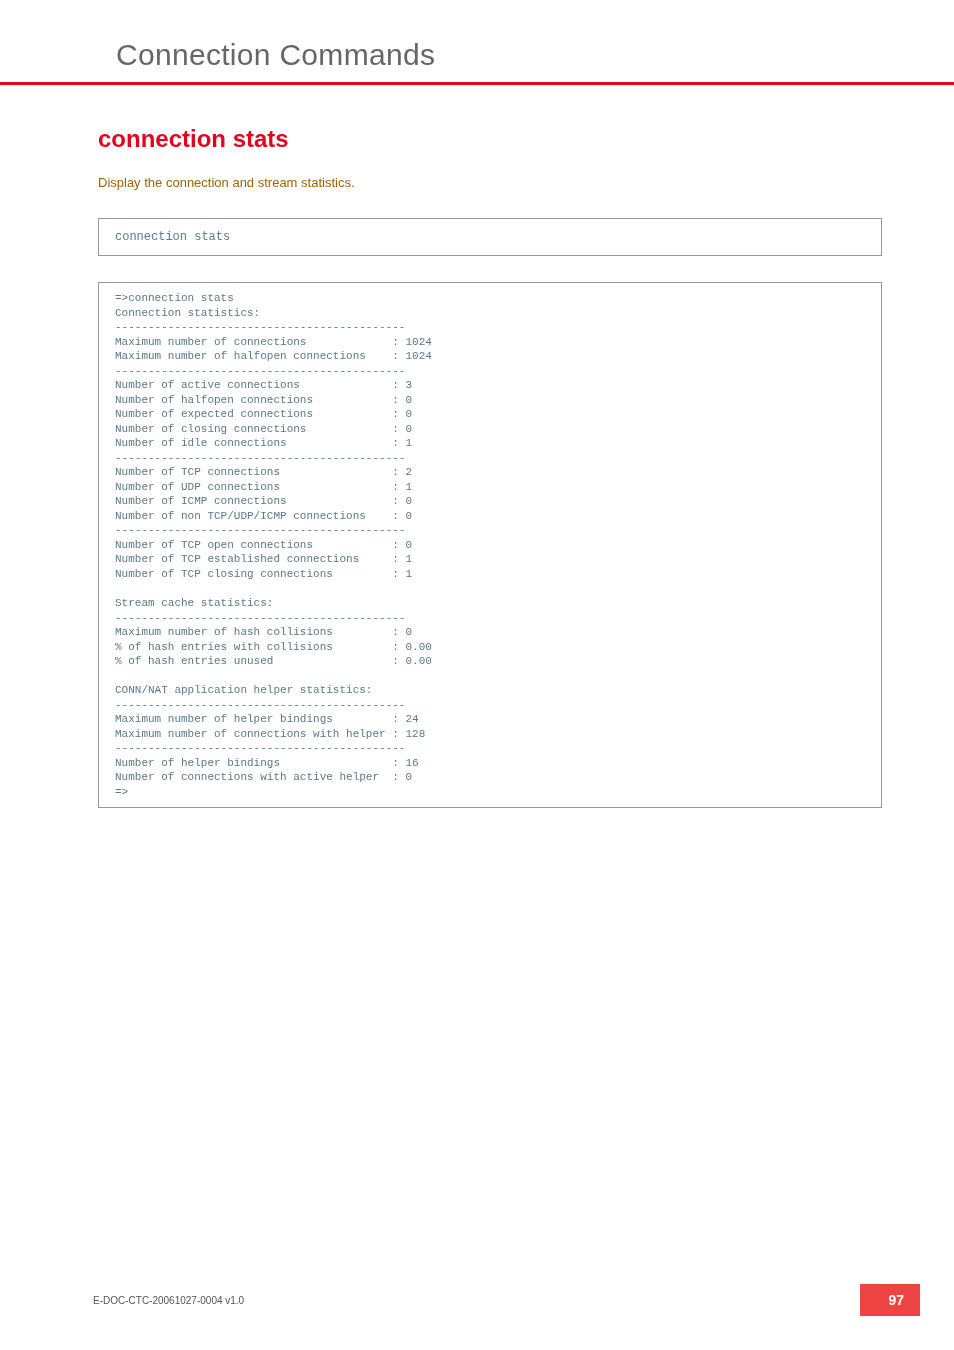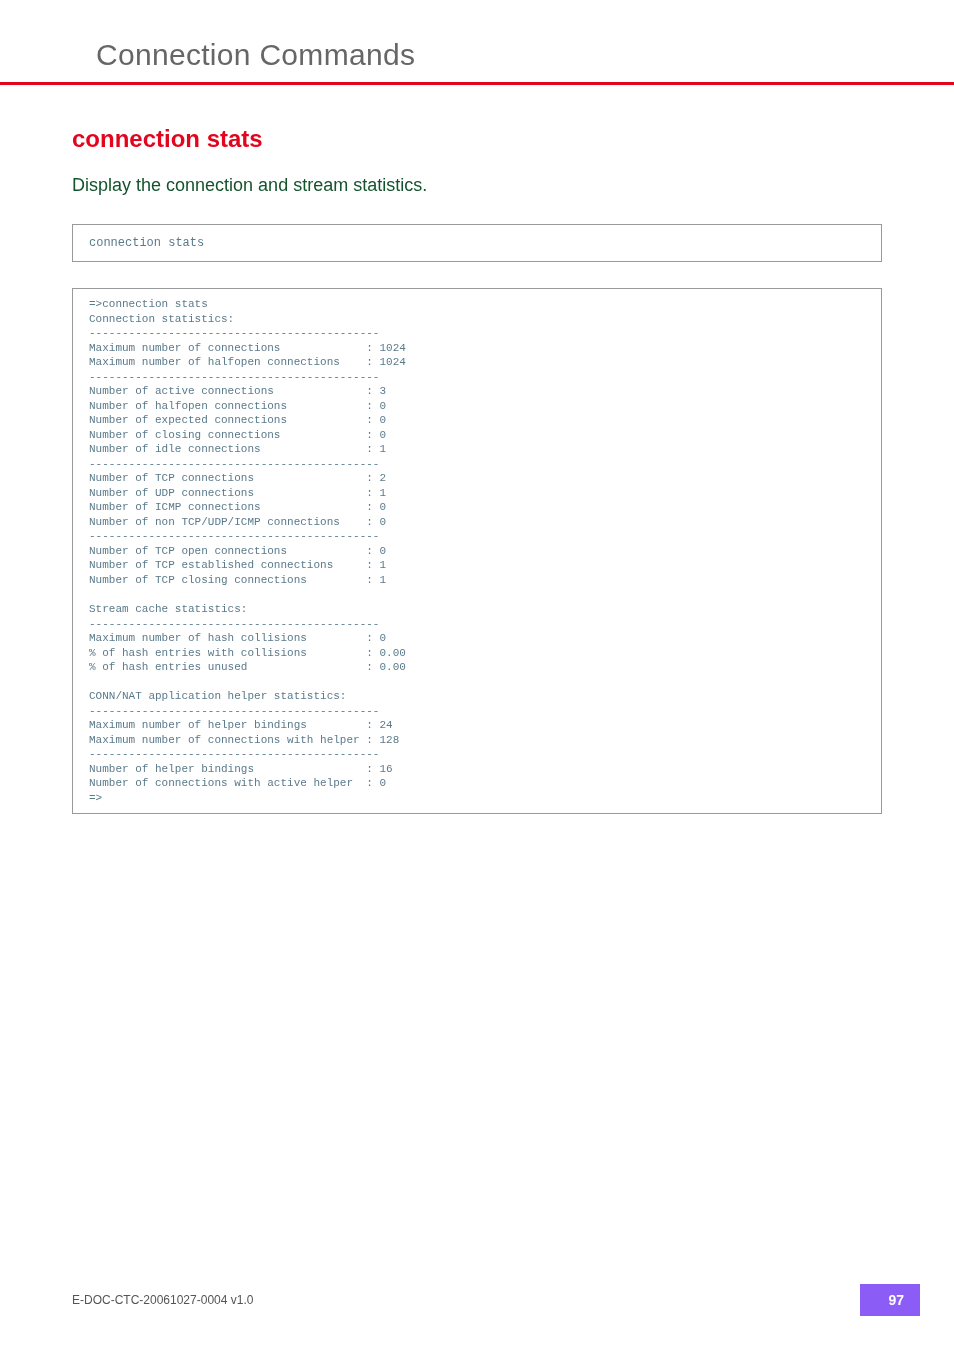--- a/index.html
+++ b/index.html
@@ -6,45 +6,46 @@
   body {
     width: 954px;
     height: 1350px;
     background: #ffffff;
     font-family: Arial, Helvetica, sans-serif;
     position: relative;
     color: #333;
   }
   .header-region {
     padding: 38px 0 0 96px;
+    margin-left: 20px;
   }
   .page-title {
     font-size: 30px;
     font-weight: 300;
     color: #666;
     letter-spacing: 0.3px;
   }
   .rule {
     height: 3px;
     background: #e1051e;
     margin-top: 10px;
     width: 100%;
   }
   .content {
-    padding: 40px 72px 0 72px;
+    padding: 40px 72px 0 98px;
   }
   .section-heading {
     font-size: 24px;
     font-weight: 700;
     color: #e1051e;
     margin-bottom: 22px;
   }
   .description {
-    font-size: 18px;
-    color: #14532d;
+    font-size: 13px;
+    color: #a16207;
     margin-bottom: 28px;
   }
   .sub-heading {
     font-size: 15px;
     font-weight: 700;
     color: #888;
     letter-spacing: 0.3px;
     margin-bottom: 8px;
     margin-left: -40px;
   }
@@ -66,25 +67,26 @@
   .footer {
     position: absolute;
     bottom: 34px;
     left: 72px;
     right: 34px;
     display: flex;
     justify-content: space-between;
     align-items: center;
   }
   .doc-id {
-    font-size: 12px;
+    font-size: 10px;
     color: #555;
+    margin-left: 21px;
   }
   .page-num {
-    background: #8b5cf6;
+    background: #ef4444;
     color: #fff;
     font-weight: 700;
     font-size: 14px;
     padding: 8px 16px 8px 28px;
     min-width: 58px;
     text-align: right;
   }
 </style>
 </head>
 <body>

